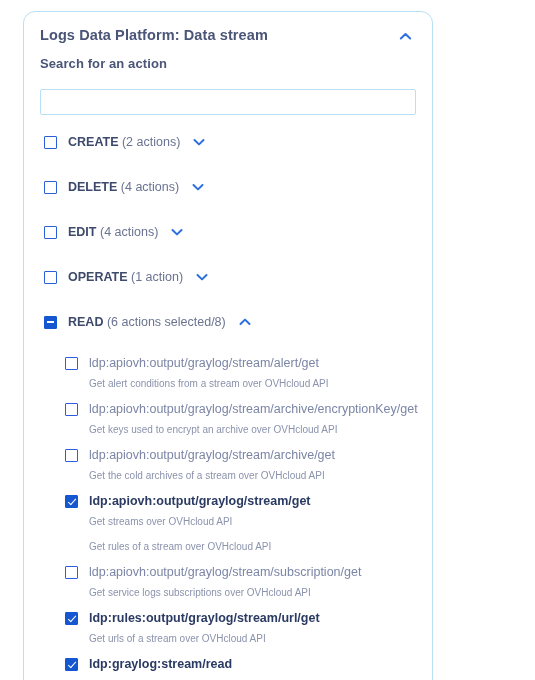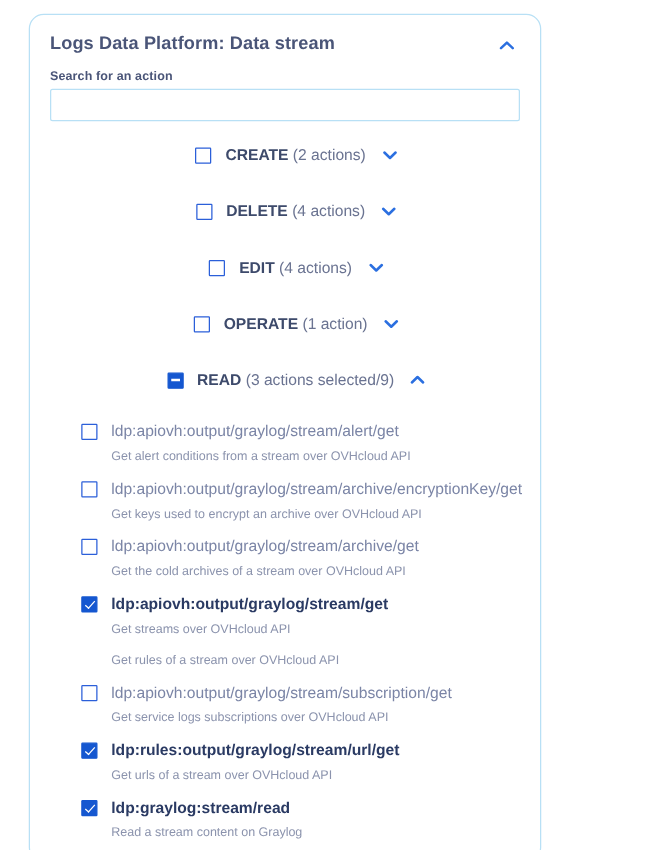--- a/index.html
+++ b/index.html
@@ -48,24 +48,24 @@
     width: 22px;
     height: 22px;
     cursor: pointer;
   }
 
   
   .search-block {
     padding: 3px 16px 0 16px;
   }
   .search-label {
-    font-size: 10px;
+    font-size: 13px;
     font-weight: bold;
     color: #4a5578;
-    margin-bottom: 4px;
+    margin-bottom: 18px;
     letter-spacing: 0.1px;
   }
   .search-input {
     display: block;
     width: 100%;
     box-sizing: border-box;
     height: 26px;
     border: 1px solid #b8e0f5;
     border-radius: 2px;
     background: #ffffff;
@@ -80,21 +80,20 @@
   .category-list {
     padding: 17px 0 0 0;
   }
   .category-row {
     display: flex;
     align-items: center;
     height: 20px;
     margin: 0 0 25px 0;
     padding-left: 20px;
     cursor: pointer;
-    justify-content: center;
   }
   .category-label {
     font-size: 12.5px;
     color: #6a7391;
     margin-left: 11px;
     white-space: nowrap;
     line-height: 1;
   }
   .category-label .cat-name {
     font-weight: bold;
@@ -233,21 +232,21 @@
         <span class="cbx"></span>
         <span class="category-label"><span class="cat-name">OPERATE</span> <span>(1 action)</span></span>
         <span class="cat-chevron">
           <svg width="14" height="14" viewBox="0 0 14 14" aria-hidden="true">
             <path d="M2.5 5 L7 9.4 L11.5 5" fill="none" stroke="#2b6fe0" stroke-width="2" stroke-linecap="round" stroke-linejoin="round"></path>
           </svg>
         </span>
       </div>
       <div class="category-row">
         <span class="cbx indeterminate"></span>
-        <span class="category-label"><span class="cat-name">READ</span> <span>(3 actions selected/9)</span></span>
+        <span class="category-label"><span class="cat-name">READ</span> <span>(6 actions selected/8)</span></span>
         <span class="cat-chevron">
           <svg width="14" height="14" viewBox="0 0 14 14" aria-hidden="true">
             <path d="M2.5 9 L7 4.6 L11.5 9" fill="none" stroke="#2b6fe0" stroke-width="2" stroke-linecap="round" stroke-linejoin="round"></path>
           </svg>
         </span>
       </div>
     </div>
 
   <div class="action-list" id="action-list">
       <div class="action-item">

